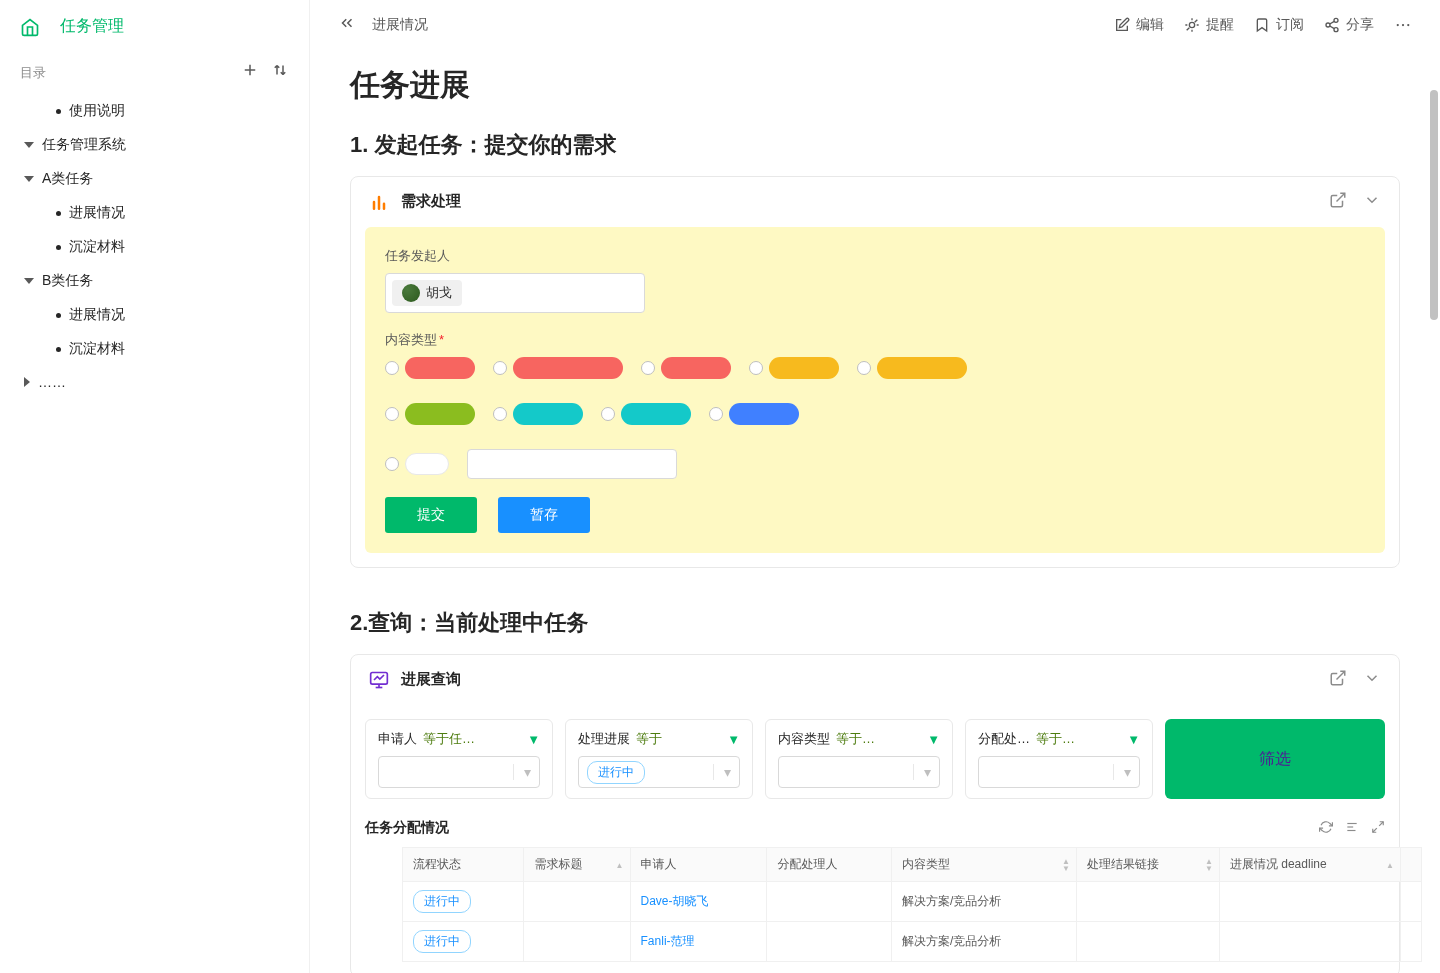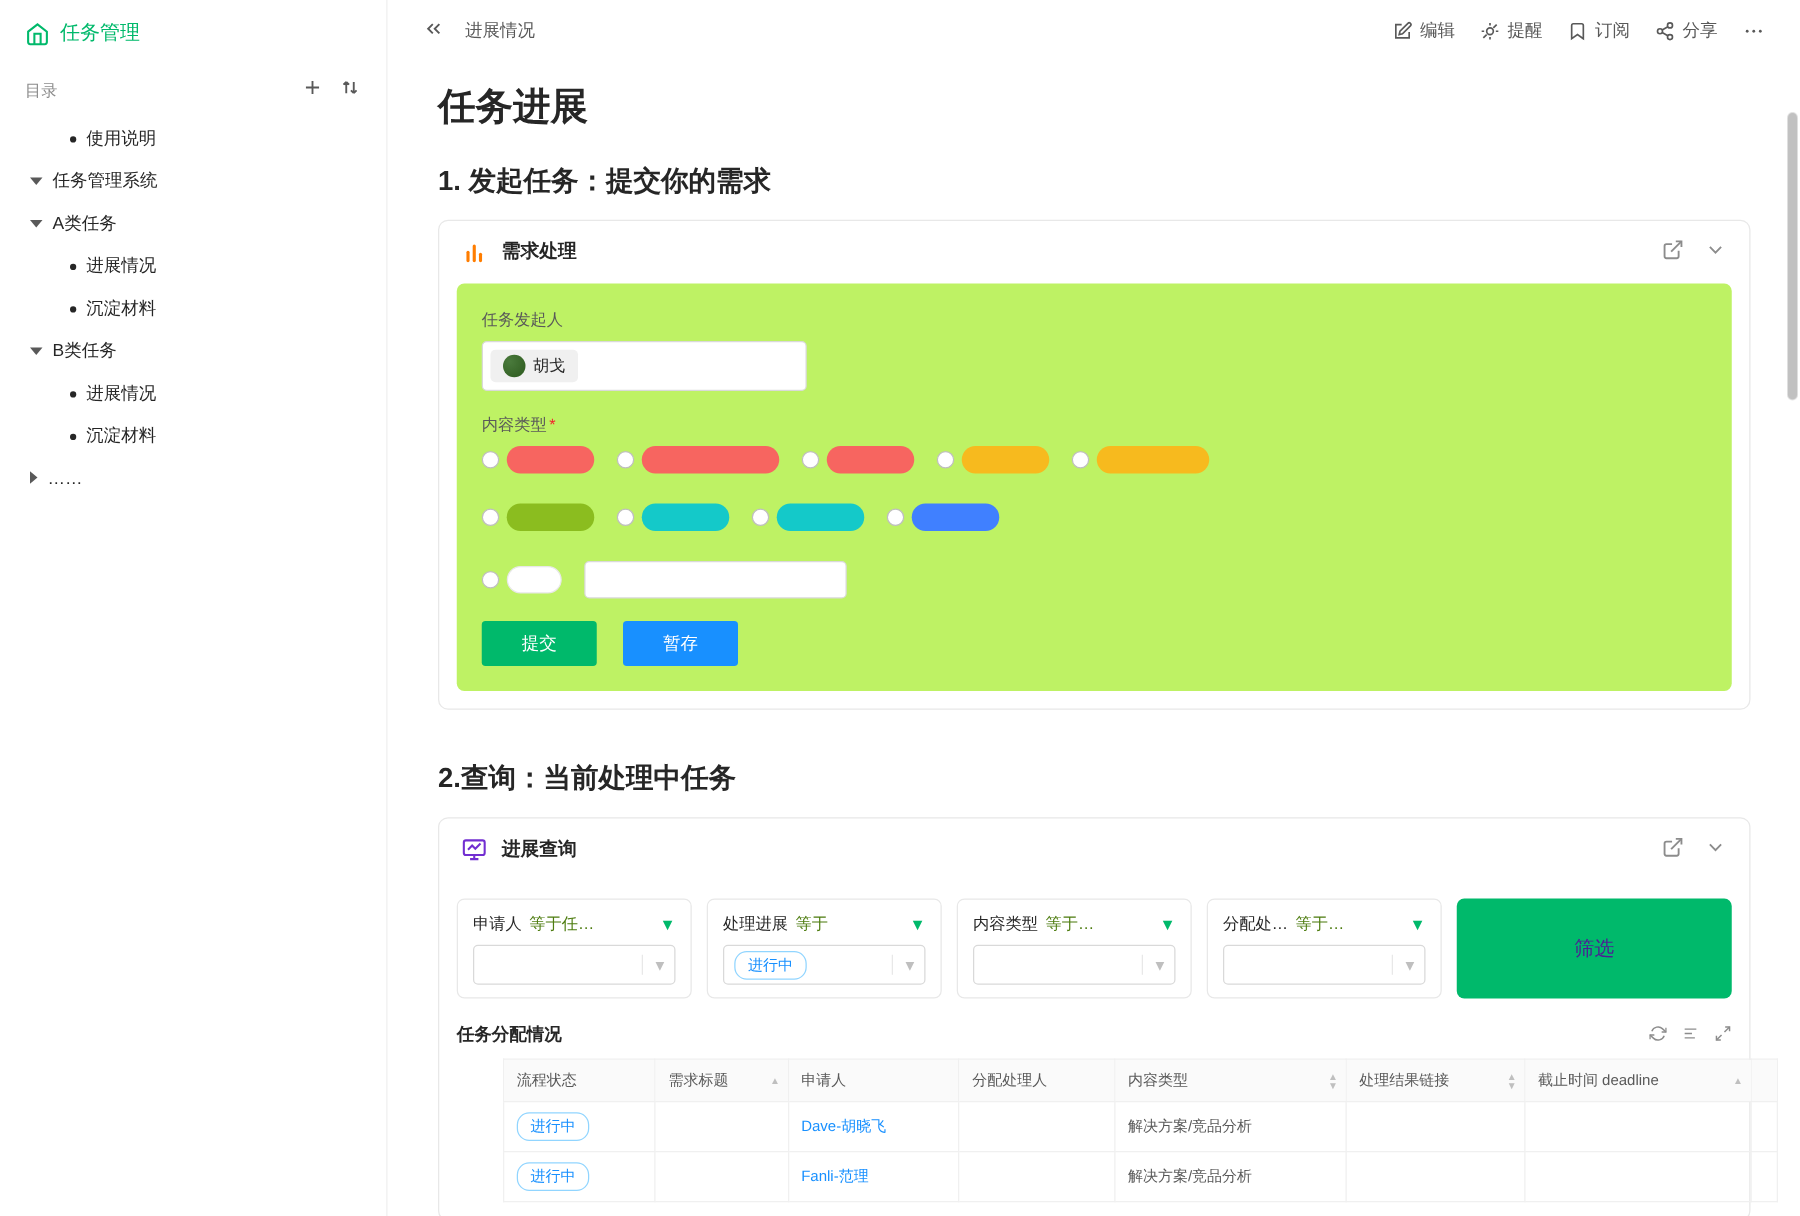--- a/index.html
+++ b/index.html
@@ -1,21 +1,21 @@
 <!DOCTYPE html>
 <html><head>
 <meta charset="utf-8">
 <style>
 * { box-sizing: border-box; margin: 0; padding: 0; }
 body { font-family: -apple-system, BlinkMacSystemFont, "Segoe UI", "PingFang SC", "Microsoft YaHei", sans-serif; background: #fff; color: #262626; font-size: 14px; }
 .app { display: flex; height: 973px; }
 
 
 .sidebar { width: 310px; padding: 16px 20px; border-right: 1px solid #f0f0f0; overflow-y: auto; }
-.sidebar-header { display: flex; align-items: center; gap: 8px; margin-bottom: 24px; }
+.sidebar-header { display: flex; align-items: center; gap: 20px; margin-bottom: 24px; }
 .sidebar-header-icon { width: 20px; height: 20px; display: flex; align-items: center; justify-content: center; }
 .sidebar-title { color: #00b96b; font-size: 16px; font-weight: 500; }
 .sidebar-section-header { display: flex; align-items: flex-end; justify-content: space-between; margin-bottom: 12px; color: #8c8c8c; font-size: 13px; }
 .sidebar-section-header-icons { display: flex; gap: 12px; }
 .sidebar-section-header-icons svg { cursor: pointer; }
 .tree-node { padding: 8px 0; display: flex; align-items: center; gap: 8px; cursor: pointer; color: #262626; }
 .tree-node.level-1 { padding-left: 4px; font-weight: 500; }
 .tree-node.level-2 { padding-left: 36px; }
 .tree-caret { width: 0; height: 0; border-left: 5px solid transparent; border-right: 5px solid transparent; border-top: 6px solid #595959; }
 .tree-bullet { width: 5px; height: 5px; border-radius: 50%; background: #262626; }
@@ -32,21 +32,21 @@
 .content { flex: 1; overflow-y: auto; padding: 0 40px 20px 40px; }
 .page-title { font-size: 30px; font-weight: 600; margin: 16px 0 24px 0; }
 .section-title { font-size: 22px; font-weight: 600; margin-bottom: 16px; }
 
 .card { border: 1px solid #e8e8e8; border-radius: 8px; background: #fff; margin-bottom: 40px; }
 .card-header { display: flex; align-items: center; padding: 14px 18px; gap: 12px; border-bottom: 1px solid transparent; }
 .card-header-icon { width: 20px; height: 20px; display: flex; align-items: center; justify-content: center; }
 .card-header-title { font-weight: 600; font-size: 15px; flex: 1; }
 .card-header-actions { display: flex; gap: 16px; color: #8c8c8c; }
 .card-header-actions svg { cursor: pointer; }
-.card-body { background: #bef264; margin: 0 14px 14px 14px; border-radius: 6px; padding: 20px; }
+.card-body { background: #fef9c3; margin: 0 14px 14px 14px; border-radius: 6px; padding: 20px; }
 
 .form-label { font-size: 13px; color: #595959; margin-bottom: 8px; }
 .form-label .req { color: #f5222d; margin-left: 2px; }
 .user-pill-input { border: 1px solid #d9d9d9; border-radius: 4px; padding: 6px; display: inline-flex; align-items: center; min-width: 260px; margin-bottom: 18px; background: #fff; }
 .user-pill { display: inline-flex; align-items: center; gap: 6px; background: #f0f0f0; border-radius: 4px; padding: 4px 10px; font-size: 13px; }
 .avatar { width: 18px; height: 18px; border-radius: 50%; background: radial-gradient(circle at 30% 30%, #4a7a3c, #2d5a1e); }
 
 .radio-row { display: flex; flex-wrap: wrap; gap: 12px 18px; margin-bottom: 18px; }
 .radio-opt { display: flex; align-items: center; gap: 6px; }
 .radio-circle { width: 14px; height: 14px; border: 1px solid #bfbfbf; border-radius: 50%; background: #fff; }
@@ -390,21 +390,21 @@
           </div>
           <table>
             <thead>
               <tr>
                 <th><span>流程状态</span></th>
                 <th><span>需求标题</span><span class="sort">▲</span></th>
                 <th><span>申请人</span></th>
                 <th><span>分配处理人</span></th>
                 <th><span>内容类型</span><span class="sort">▲<br>▼</span></th>
                 <th><span>处理结果链接</span><span class="sort">▲<br>▼</span></th>
-                <th><span>截止时间 deadline</span><span class="sort">▲</span></th>
+                <th><span>进展情况 deadline</span><span class="sort">▲</span></th>
                 <th style="width:20px"></th>
               </tr>
             </thead>
             <tbody>
               <tr>
                 <td><span class="status-tag">进行中</span></td>
                 <td></td>
                 <td><span class="link">Dave-胡晓飞</span></td>
                 <td></td>
                 <td>解决方案/竞品分析</td>

